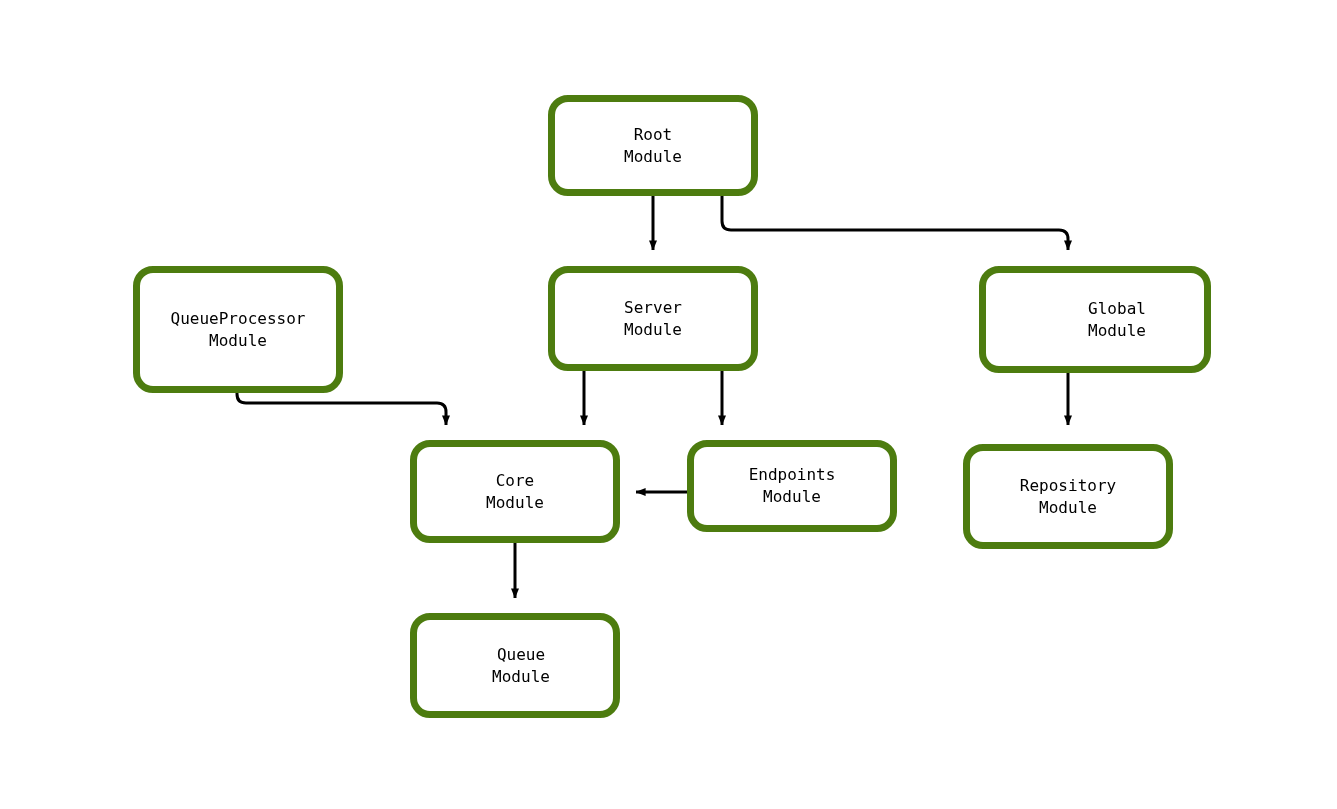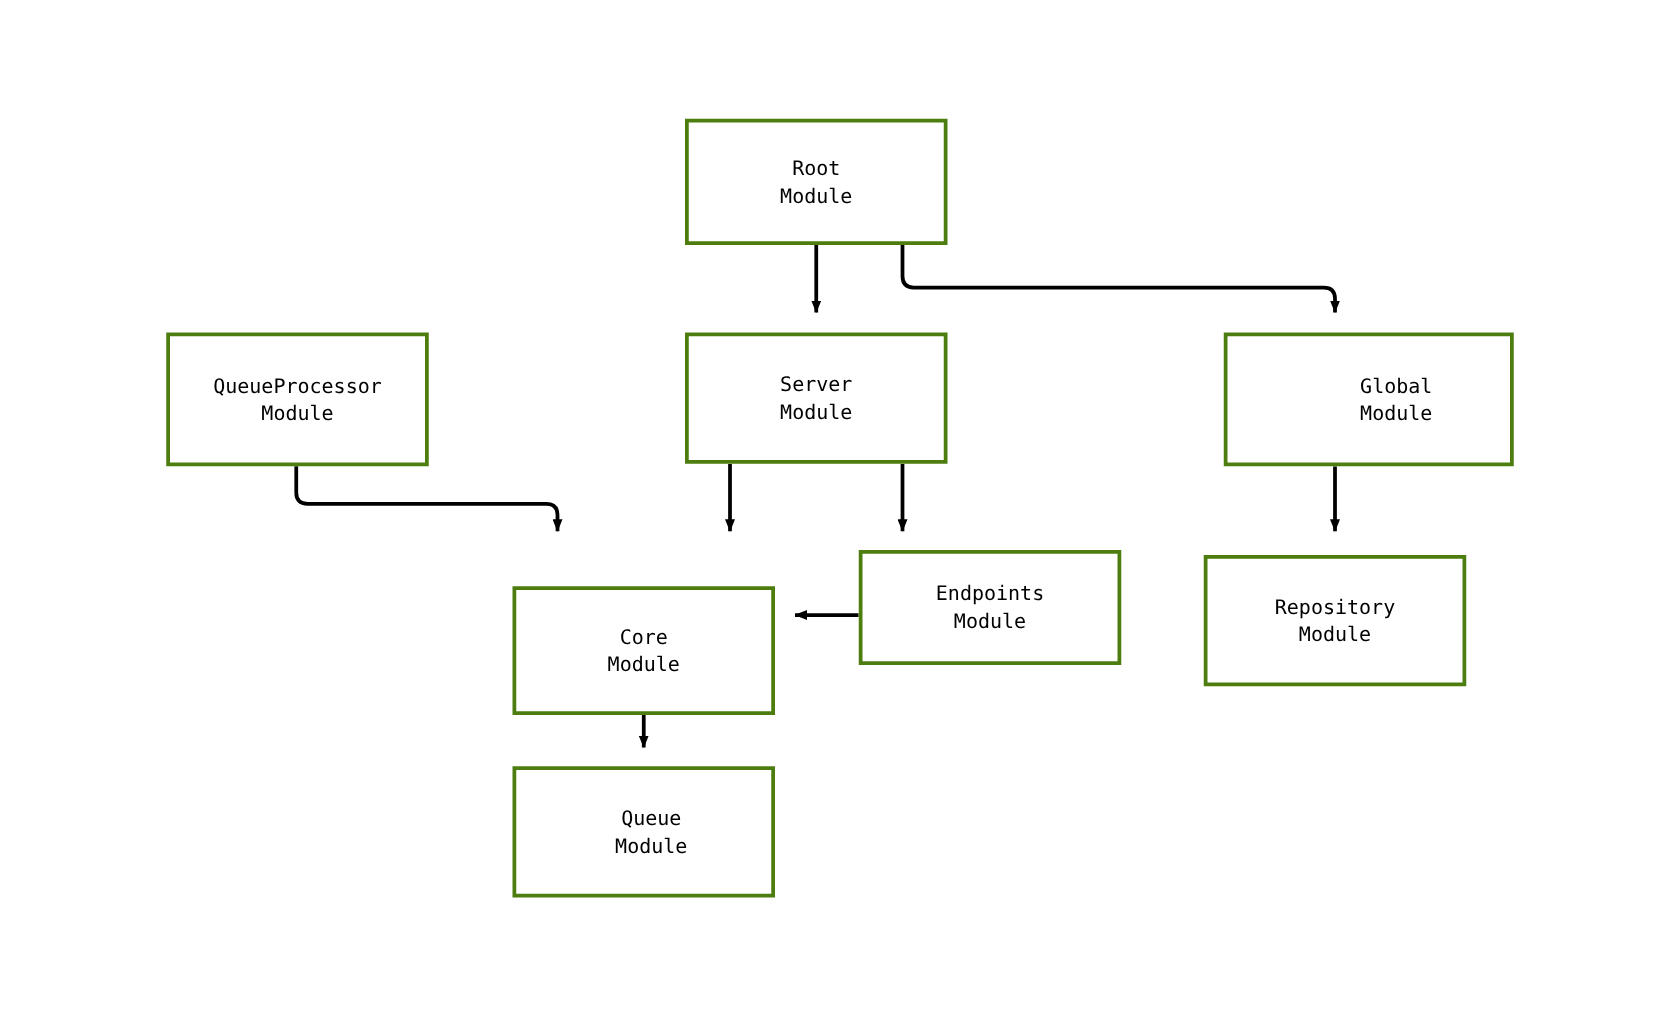--- a/index.html
+++ b/index.html
@@ -18,22 +18,22 @@
   #edges {
     position: absolute;
     left: 0;
     top: 0;
     width: 1337px;
     height: 809px;
   }
   .node {
     position: absolute;
     box-sizing: border-box;
-    border: 3px solid #4d7c0f;
-    border-radius: 0;
+    border: 7px solid #4d7c0f;
+    border-radius: 20px;
     background: #ffffff;
     display: flex;
     align-items: center;
     justify-content: center;
     z-index: 2;
   }
   .node-label {
     font-family: "DejaVu Sans Mono", "Liberation Mono", monospace;
     font-size: 16px;
     line-height: 22px;
@@ -70,36 +70,36 @@
     <path d="M1068,373 L1068,425" stroke="#000000" stroke-width="3" fill="none" marker-end="url(#arrowhead)"></path>
 
     <path d="M515,543 L515,598" stroke="#000000" stroke-width="3" fill="none" marker-end="url(#arrowhead)"></path>
   </svg>
 
   <div class="node" style="left:548px; top:95px; width:210px; height:101px;">
     <div class="node-label">Root
 Module</div>
   </div>
 
-  <div class="node" style="left:133px; top:266px; width:210px; height:107px;justify-content:center;">
+  <div class="node" style="left:133px; top:266px; width:210px; height:127px;justify-content:center;">
     <div class="node-label">QueueProcessor
 Module</div>
   </div>
 
   <div class="node" style="left:548px; top:266px; width:210px; height:105px;">
     <div class="node-label">Server
 Module</div>
   </div>
 
   <div class="node" style="left:979px; top:266px; width:232px; height:107px;padding-left:44px;">
     <div class="node-label">Global
 Module</div>
   </div>
 
-  <div class="node" style="left:410px; top:440px; width:210px; height:103px;margin-top:29px;">
+  <div class="node" style="left:410px; top:440px; width:210px; height:103px;">
     <div class="node-label">Core
 Module</div>
   </div>
 
   <div class="node" style="left:687px; top:440px; width:210px; height:92px;">
     <div class="node-label">Endpoints
 Module</div>
   </div>
 
   <div class="node" style="left:963px; top:444px; width:210px; height:105px;">

